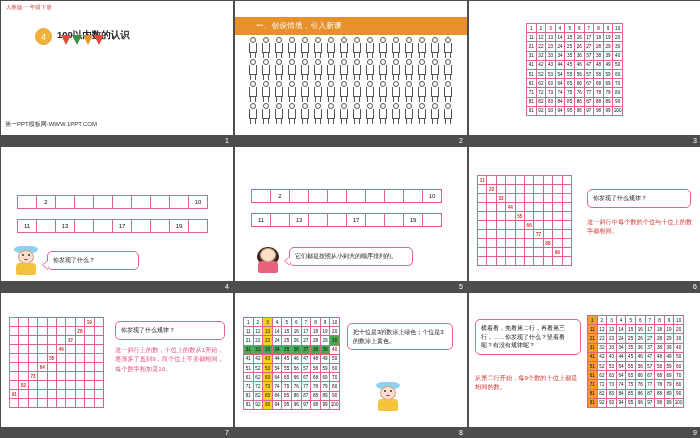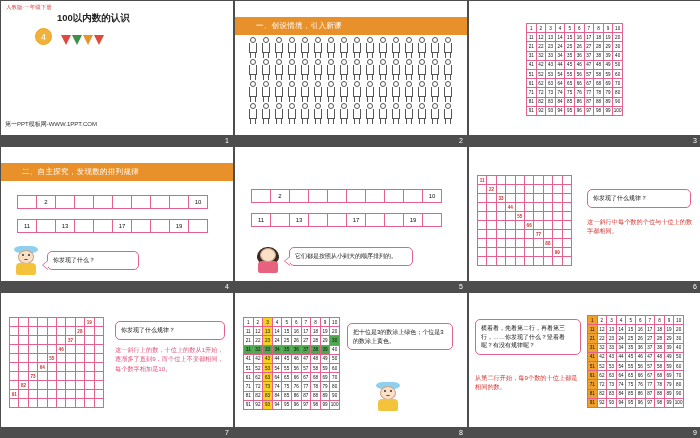--- a/index.html
+++ b/index.html
@@ -45,21 +45,21 @@
   }
   .s1-badge {
     position:absolute; left:34px; top:27px;
     width:17px; height:17px; border-radius:50%;
     background:#f0b23c;
     color:#fff; font-size:9px;
     display:flex; align-items:center; justify-content:center;
     border:1.5px solid #e8a525;
   }
   .s1-title {
-    position:absolute; left:56px; top:11px;
+    position:absolute; left:56px; top:28px;
     font-size:9.5px; color:#222; font-weight:bold;text-align:right;
   }
   .s1-box {
     position:absolute; left:57px; top:48px;
     width:120px; height:32px;
     border:1.4px solid #333;
     display:flex; align-items:center; justify-content:center;
     font-size:10px; color:#111; font-weight:bold;
   }
   .flags { position:absolute; left:60px; top:34px; display:flex; gap:1px; }
@@ -682,23 +682,20 @@
             <td>99</td>
             <td>100</td>
           </tr>
         </tbody>
       </table>
     <div class="footer-bar"></div>
     <div class="slide-num">3</div>
   </div>
 
   <div class="slide">
-    <div class="banner">
-      <span class="banner-txt">二、自主探究，发现数的排列规律</span>
-    </div>
     <table class="strip" style="left:16px; top:48px;">
         <tbody id="s4r1">
           <tr>
             <td></td>
             <td>2</td>
             <td></td>
             <td></td>
             <td></td>
             <td></td>
             <td></td>

